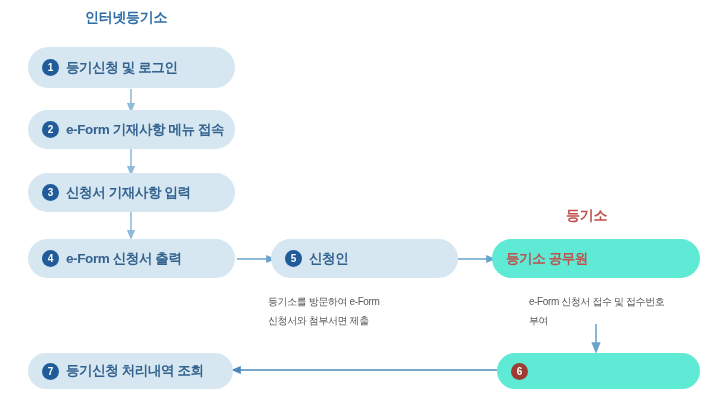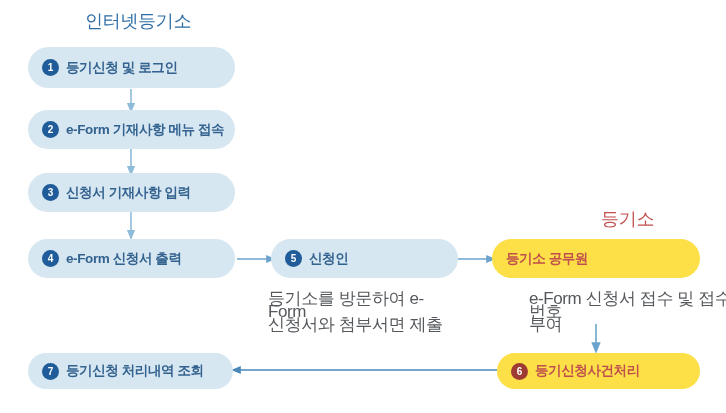--- a/index.html
+++ b/index.html
@@ -13,42 +13,42 @@
     font-family: "Liberation Sans", sans-serif;
     overflow: hidden;
   }
   #canvas {
     position: relative;
     width: 726px;
     height: 413px;
   }
   .section-title {
     position: absolute;
-    font-size: 18px;
-    font-weight: normal;
+    font-size: 14px;
+    font-weight: bold;
     letter-spacing: -0.3px;
     white-space: nowrap;
   }
   .section-title.blue { color: #2e6da6; }
   .section-title.red  { color: #c0504d; }
 
   .node {
     position: absolute;
     box-sizing: border-box;
     display: flex;
     align-items: center;
     border-radius: 999px;
     padding-left: 14px;
     white-space: nowrap;
   }
   .node.blue {
     background: #d6e7f2;
   }
   .node.pink {
-    background: #fde047;
+    background: #5eead4;
   }
   .num {
     flex: 0 0 auto;
     width: 17px;
     height: 17px;
     border-radius: 50%;
     color: #ffffff;
     font-size: 10px;
     font-weight: bold;
     line-height: 17px;
@@ -62,22 +62,22 @@
   .node-label {
     font-size: 13.5px;
     font-weight: bold;
     letter-spacing: -0.4px;
   }
   .node.blue .node-label { color: #33628f; }
   .node.pink .node-label { color: #c0504d; }
 
   .caption {
     position: absolute;
-    font-size: 17px;
-    line-height: 13px;
+    font-size: 10px;
+    line-height: 19px;
     color: #55585c;
     letter-spacing: -0.4px;
     white-space: pre-line;
   }
 
   .arrow-svg {
     position: absolute;
     top: 0;
     left: 0;
     width: 726px;
@@ -113,21 +113,21 @@
     <line x1="237" y1="259" x2="271" y2="259" stroke="#6ba3cd" stroke-width="1.5" marker-end="url(#headMid)"></line>
 
     <line x1="458" y1="259" x2="491" y2="259" stroke="#6ba3cd" stroke-width="1.5" marker-end="url(#headMid)"></line>
 
     <line x1="596" y1="324" x2="596" y2="348" stroke="#7bafd4" stroke-width="1.8" marker-end="url(#headMid)"></line>
 
     <line x1="497" y1="370" x2="236" y2="370" stroke="#4a88ba" stroke-width="1.5" marker-end="url(#headDark)"></line>
   </svg>
 
   <div class="section-title blue" style="left:85px; top:9px;">인터넷등기소</div>
-  <div class="section-title red" style="left:566px; top:207px;margin-left:35px;">등기소</div>
+  <div class="section-title red" style="left:566px; top:207px;">등기소</div>
 
   <div class="node blue" style="left:28px; top:47px; width:207px; height:41px;">
     <span class="num navy">1</span>
     <span class="node-label">등기신청 및 로그인</span>
   </div>
 
   <div class="node blue" style="left:28px; top:110px; width:207px; height:39px;">
     <span class="num navy">2</span>
     <span class="node-label">e-Form 기재사항 메뉴 접속</span>
   </div>
@@ -146,21 +146,20 @@
     <span class="num navy">5</span>
     <span class="node-label">신청인</span>
   </div>
 
   <div class="node pink" style="left:492px; top:239px; width:208px; height:39px;">
     <span class="node-label">등기소 공무원</span>
   </div>
 
   <div class="node pink" style="left:497px; top:353px; width:203px; height:36px;">
     <span class="num maroon">6</span>
-    <span class="node-label">등기신청사건처리</span>
   </div>
 
   <div class="node blue" style="left:28px; top:353px; width:205px; height:36px;">
     <span class="num navy">7</span>
     <span class="node-label">등기신청 처리내역 조회</span>
   </div>
 
   <div class="caption" style="left:268px; top:292px; width:190px;">등기소를 방문하여 e-Form
 신청서와 첨부서면 제출</div>
   <div class="caption" style="left:497px; top:292px; width:205px;margin-left:32px;">e-Form 신청서 접수 및 접수번호

